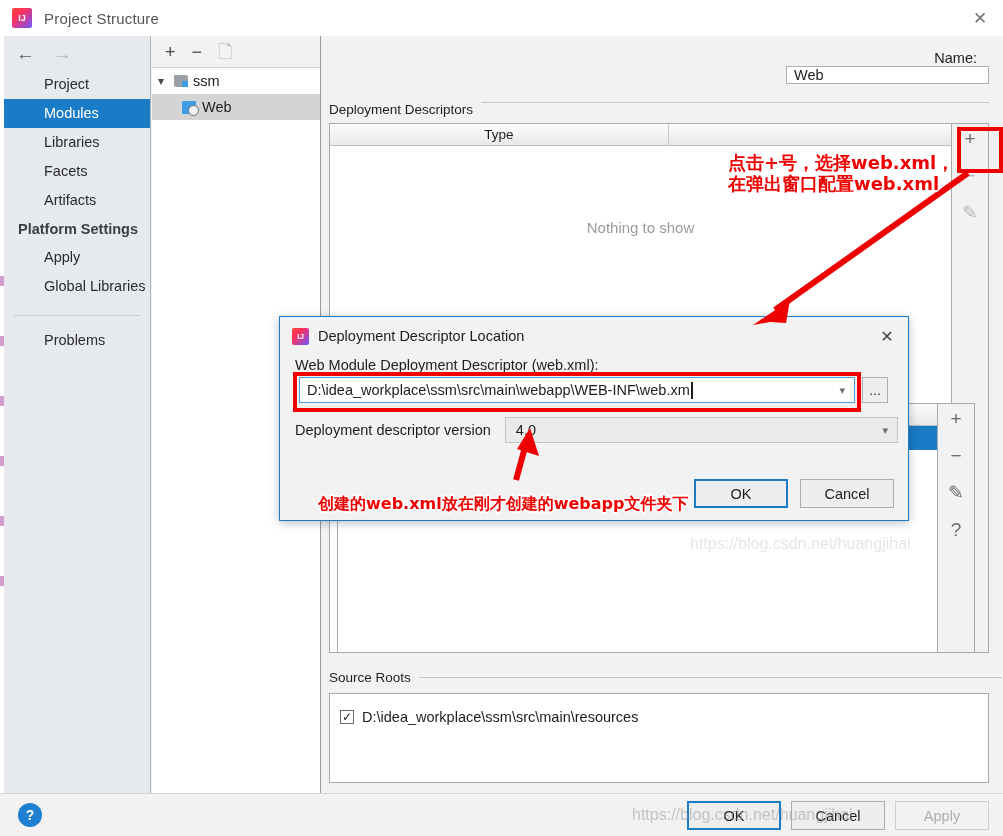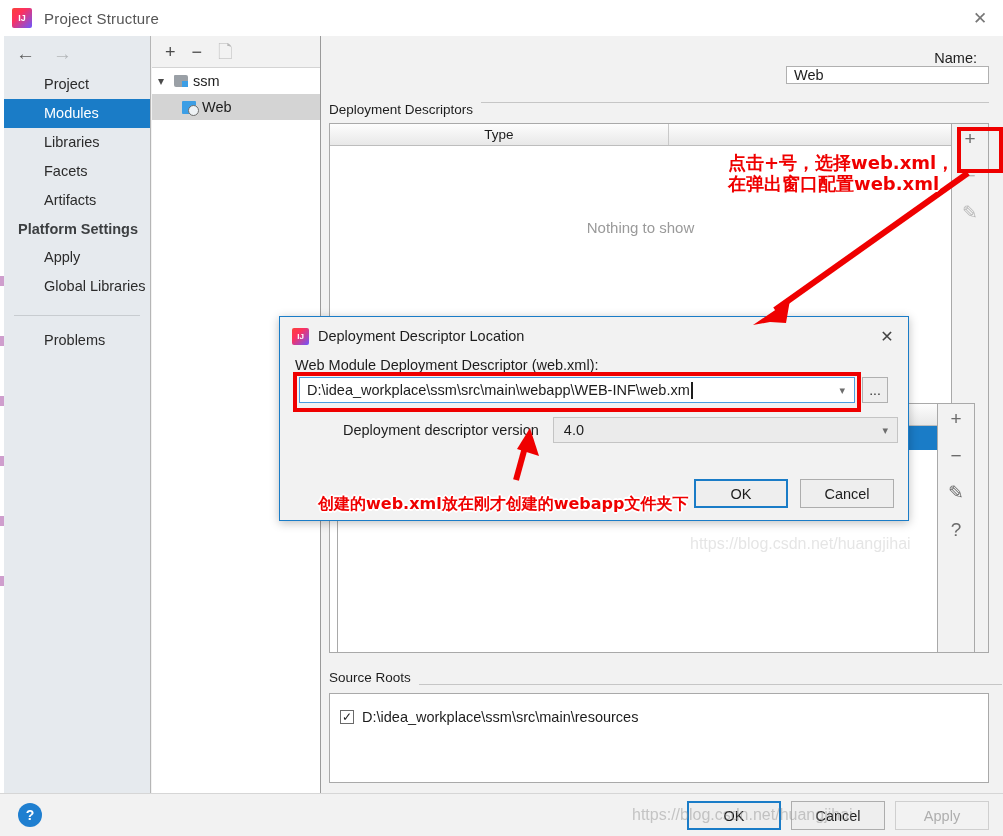--- a/index.html
+++ b/index.html
@@ -160,21 +160,21 @@
   .lt-head { display:flex; height: 22px; background: linear-gradient(#fdfdfd,#e8e8e8);
              border-bottom: 1px solid #bdbdbd; }
   .lt-th { flex:1; font-size: 13.5px; color:#1d1d1d; display:flex; align-items:center;
            justify-content:center; border-right:1px solid #c9c9c9; }
   .lt-th:last-child { border-right: none; }
   .lt-row { height: 24px; background: #1a7cc7; }
 
   
   .src-head {
     position: absolute; left: 8px; right: 1px; bottom: 108px;
-    display:flex; align-items:flex-end; gap:8px; font-size: 13.5px; color:#1d1d1d;
+    display:flex; align-items:center; gap:8px; font-size: 13.5px; color:#1d1d1d;
   }
   .src-head .rule { flex:1; height:1px; background:#c6c6c6; }
   .src-box {
     position: absolute; left: 8px; right: 14px; bottom: 10px; height: 90px;
     background: #fff; border: 1px solid #a9a9a9; padding: 8px 0 0 10px;
   }
   .src-row { display:flex; align-items:center; gap: 8px; height: 30px; font-size: 14.5px; color:#1d1d1d; }
   .cbx {
     width: 14px; height: 14px; border: 1px solid #6a6a6a; background:#fff;
     display:flex; align-items:center; justify-content:center; flex:none;
@@ -228,21 +228,21 @@
     padding: 0 0 0 7px; position: relative; max-width: 556px; margin-left: 9px;
   }
   .combo .val { font-size: 14.5px; color:#1d1d1d; white-space: nowrap; }
   .caret-bar { width: 2px; height: 17px; background: #1d1d1d; margin-left: 1px; }
   .combo .chevd { position:absolute; right: 9px; color:#6d6d6d; font-size: 11px; }
   .ellipsis-btn {
     width: 26px; height: 26px; border: 1px solid #b0b0b0; background:#eee;
     display:flex; align-items:center; justify-content:center; font-size:14px; color:#333; cursor:pointer;
   }
   .ver-row { display:flex; align-items:center; margin: 14px 10px 0 15px; gap: 14px; }
-  .ver-lbl { font-size: 14.5px; color:#1d1d1d;margin-left:48px; }
+  .ver-lbl { font-size: 14.5px; color:#1d1d1d; }
   .ver-combo {
     flex: 1; height: 26px; background:#ebebeb; border:1px solid #c4c4c4;
     display:flex; align-items:center; padding-left: 10px; position:relative;
     font-size: 14.5px; color:#1d1d1d;
   }
   .ver-combo .chevd { position:absolute; right: 9px; color:#6d6d6d; font-size: 11px; }
   .modal-btns { position:absolute; right: 14px; bottom: 12px; display:flex; gap: 12px; }
 
   
   .anno {

